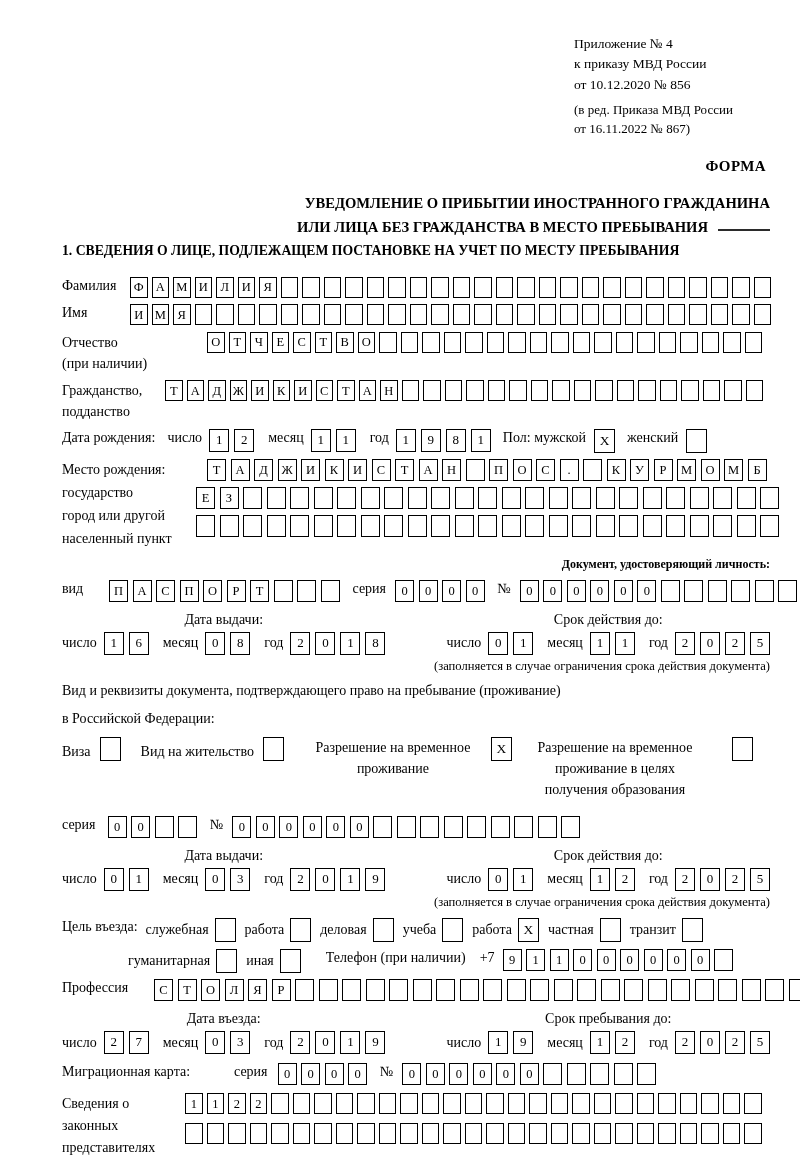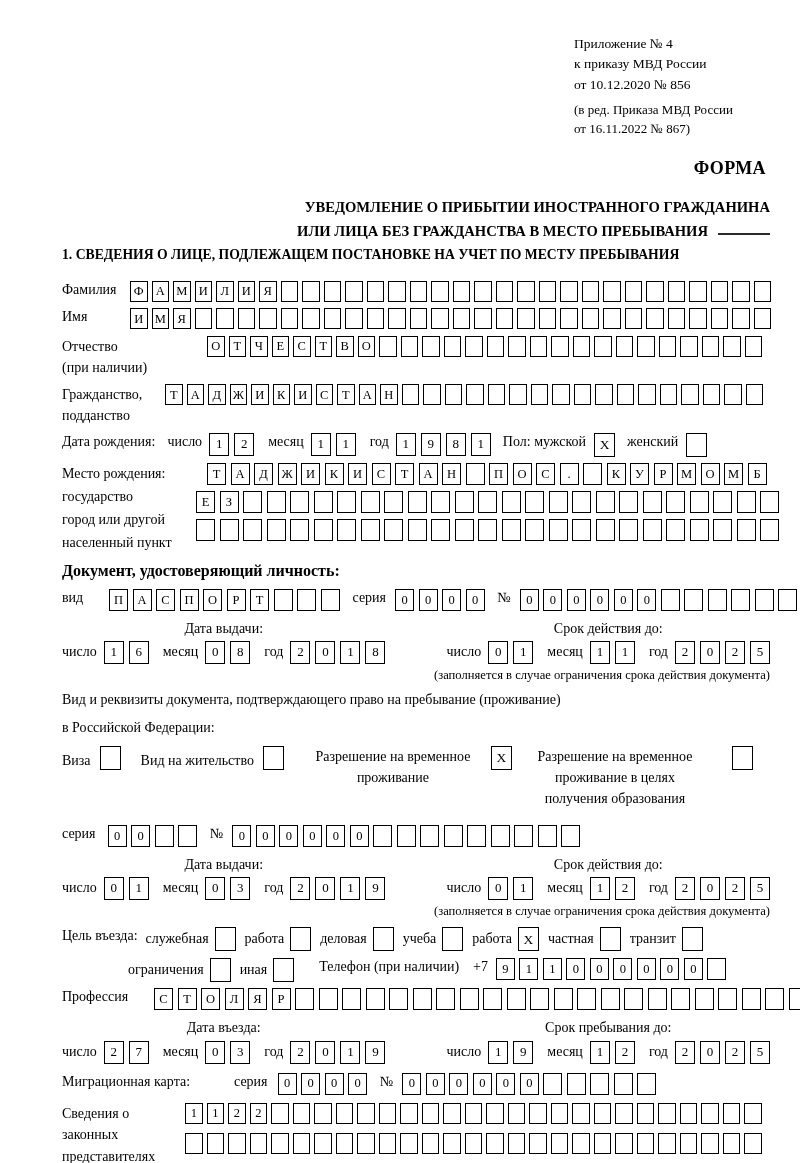--- a/index.html
+++ b/index.html
@@ -6,21 +6,21 @@
   .page {
     width:800px; height:1163px; box-sizing:border-box;
     padding:34px 30px 16px 62px; overflow:hidden; position:relative;
     background:#ffffff; color:#000;
     font-family:"Liberation Serif","DejaVu Serif",serif;
     font-size:14px; line-height:1.3;
   }
   
   .annex { width:196px; margin-left:auto; font-size:13.5px; line-height:1.5; }
   .annex .amend { margin-top:5px; font-size:13px; }
-  .form-word { text-align:right; font-weight:bold; font-size:18px; margin:18px 4px 16px 0; letter-spacing:.4px; }
+  .form-word { text-align:right; font-weight:bold; font-size:15px; margin:18px 4px 16px 0; letter-spacing:.4px; }
   .title { text-align:right; font-weight:bold; font-size:14.6px; line-height:1.55; margin-bottom:4px; }
   .blank-underline { display:inline-block; width:52px; border-bottom:2px solid #2b2b2b; height:1em; margin-left:10px; vertical-align:baseline; }
   .sec1 { font-weight:bold; font-size:13.7px; margin-bottom:17px; white-space:nowrap; }
 
   
   .row { display:flex; align-items:flex-start; margin-bottom:6.5px; }
   .row.top { align-items:flex-start; }
   .lbl { flex:none; }
   .lline { display:block; line-height:1.5; }
   .w-fam  { width:68px; }
@@ -44,21 +44,21 @@
   
   .twocol { display:flex; margin-bottom:6px; }
   .col-labels { flex:none; line-height:1.64; }
   .bp-labels { width:134px; }
   .reps-labels { width:123px; line-height:1.56; }
   .col-rows { display:flex; flex-direction:column; gap:6px; }
   .reps-rows { gap:9px; }
   .indent11 { margin-left:11px; }
 
   
-  .doc-heading { text-align:left; font-weight:bold; font-size:16px; margin:2px 0 7px 0; }
+  .doc-heading { text-align:right; font-weight:bold; font-size:12px; margin:2px 0 7px 0; }
   .kind-row .lbl { width:47px; }
   .mid-lbl { margin:0 9px 0 13px; }
 
   
   .dates-pair { display:flex; justify-content:space-between; margin-top:9px; }
   .date-group { display:flex; flex-direction:column; }
   .date-heading { text-align:center; margin-bottom:3px; }
   .date-line { display:flex; align-items:center; }
   .note { text-align:right; font-size:12.6px; margin:3px 0 8px 0; }
 
@@ -606,21 +606,21 @@
     <span class="popt">
       <span class="optlbl">транзит</span>
       <span class="cells cb">
           <span class="cell"></span>
         </span>
     </span>
   </div>
 
   <div class="row purpose indent66">
     <span class="popt">
-      <span class="optlbl">ограничения</span>
+      <span class="optlbl">гуманитарная</span>
       <span class="cells cb">
           <span class="cell"></span>
         </span>
     </span>
     <span class="popt">
       <span class="optlbl">иная</span>
       <span class="cells cb">
           <span class="cell"></span>
         </span>
     </span>

